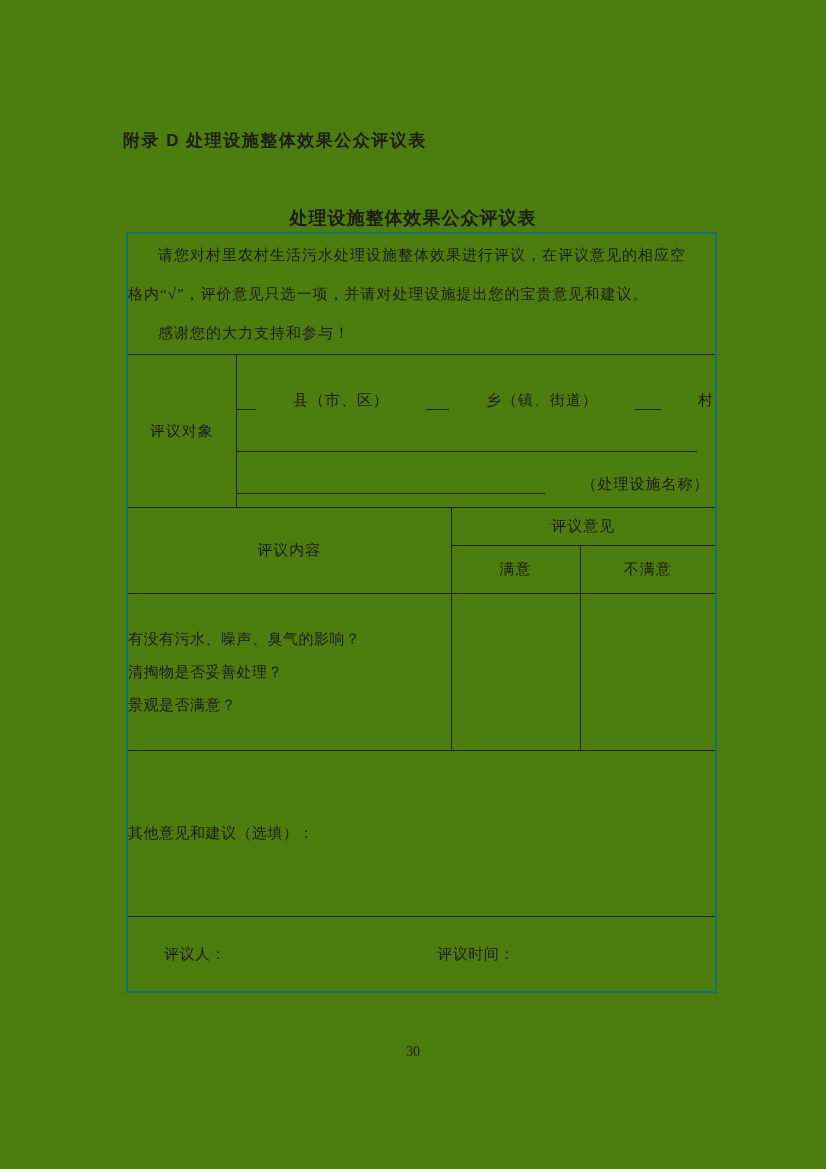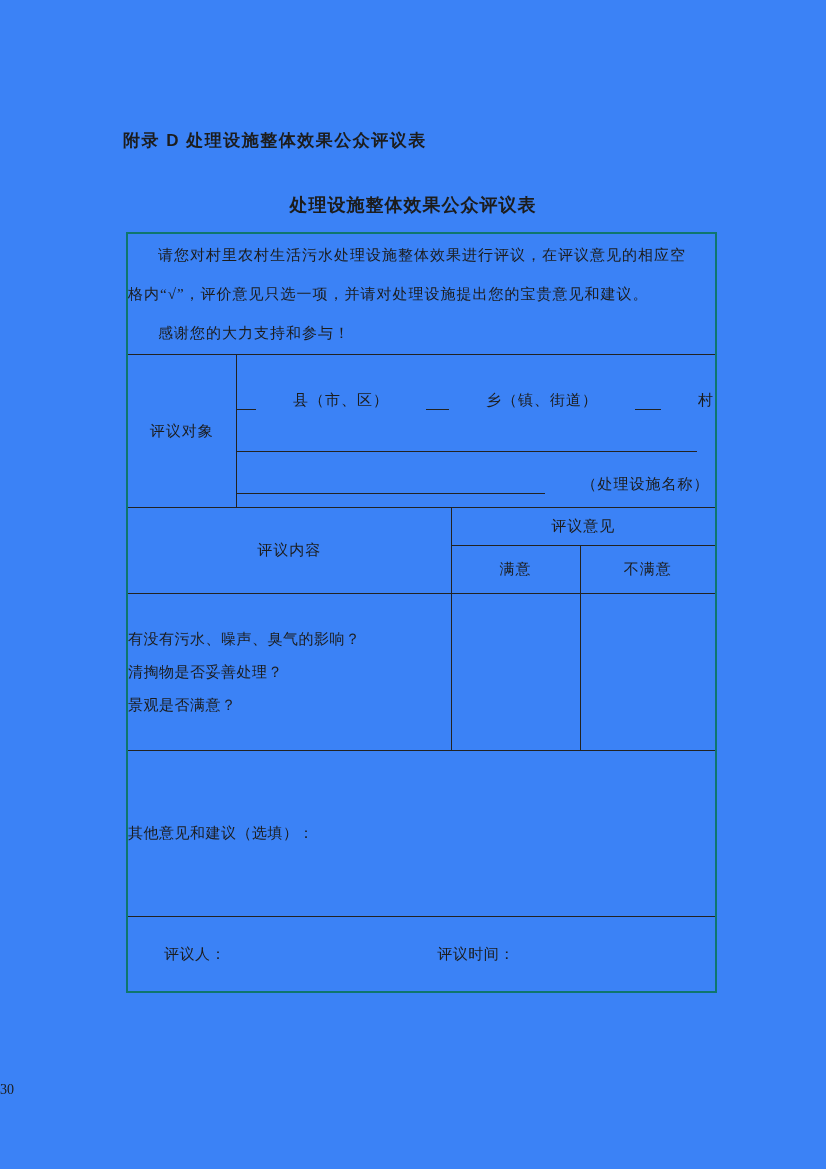--- a/index.html
+++ b/index.html
@@ -1,28 +1,28 @@
 <!DOCTYPE html>
 <html><head>
 <meta charset="utf-8">
 <style>
   html,body { margin:0; padding:0; background:#e8e8e8; }
   .page {
     position:relative; width:826px; height:1169px; margin:0 auto;
-    background:#3b82f6; overflow:hidden;
+    background:#4d7c0f; overflow:hidden;
     font-family:"Liberation Serif","DejaVu Serif",serif;
     color:#1c1c1c;
   }
   .appendix-heading {
     position:absolute; left:123px; top:129px; margin:0;
     font-family:"Liberation Sans","DejaVu Sans",sans-serif;
     font-size:17px; font-weight:bold; letter-spacing:1.5px; white-space:nowrap;
   }
   .form-title {
-    position:absolute; left:0; right:0; top:193px; margin:0;
+    position:absolute; left:0; right:0; top:193px; margin:13px;
     text-align:center;
     font-family:Liberation Mono, monospace;
     font-size:18px; font-weight:bold; letter-spacing:1px;
   }
   table.survey {
     position:absolute; left:126px; top:232px; width:589px;
     border-collapse:collapse; table-layout:fixed;
     border:2px solid #0f766e; font-size:15px; color:#1c1c1c;
   }
   table.survey td { border:1.5px solid #222; padding:0; vertical-align:middle; }
@@ -46,22 +46,22 @@
   td.questions-cell { height:156px; vertical-align:top; padding:32px 8px 0 8px;
     line-height:33px; letter-spacing:0.5px; }
   td.answer-cell { height:156px; }
 
   td.other-cell { height:165px; vertical-align:top; padding:11px 8px 0 8px;
     letter-spacing:0.5px; }
 
   td.footer-cell { height:74px; padding-left:8px; letter-spacing:0.5px; }
   .reviewer-label { display:inline-block; width:269px;padding-left:36px; }
 
-  .page-number { position:absolute; top:1082px; left:0; right:0;
-    font-size:14px; }
+  .page-number { position:absolute; top:1044px; left:0; right:0;
+    text-align:center; font-size:14px; }
 </style>
 </head>
 <body>
 
 <div class="page">
 
   <h1 class="appendix-heading">附录 D 处理设施整体效果公众评议表</h1>
 
   <h2 class="form-title">处理设施整体效果公众评议表</h2>
 

